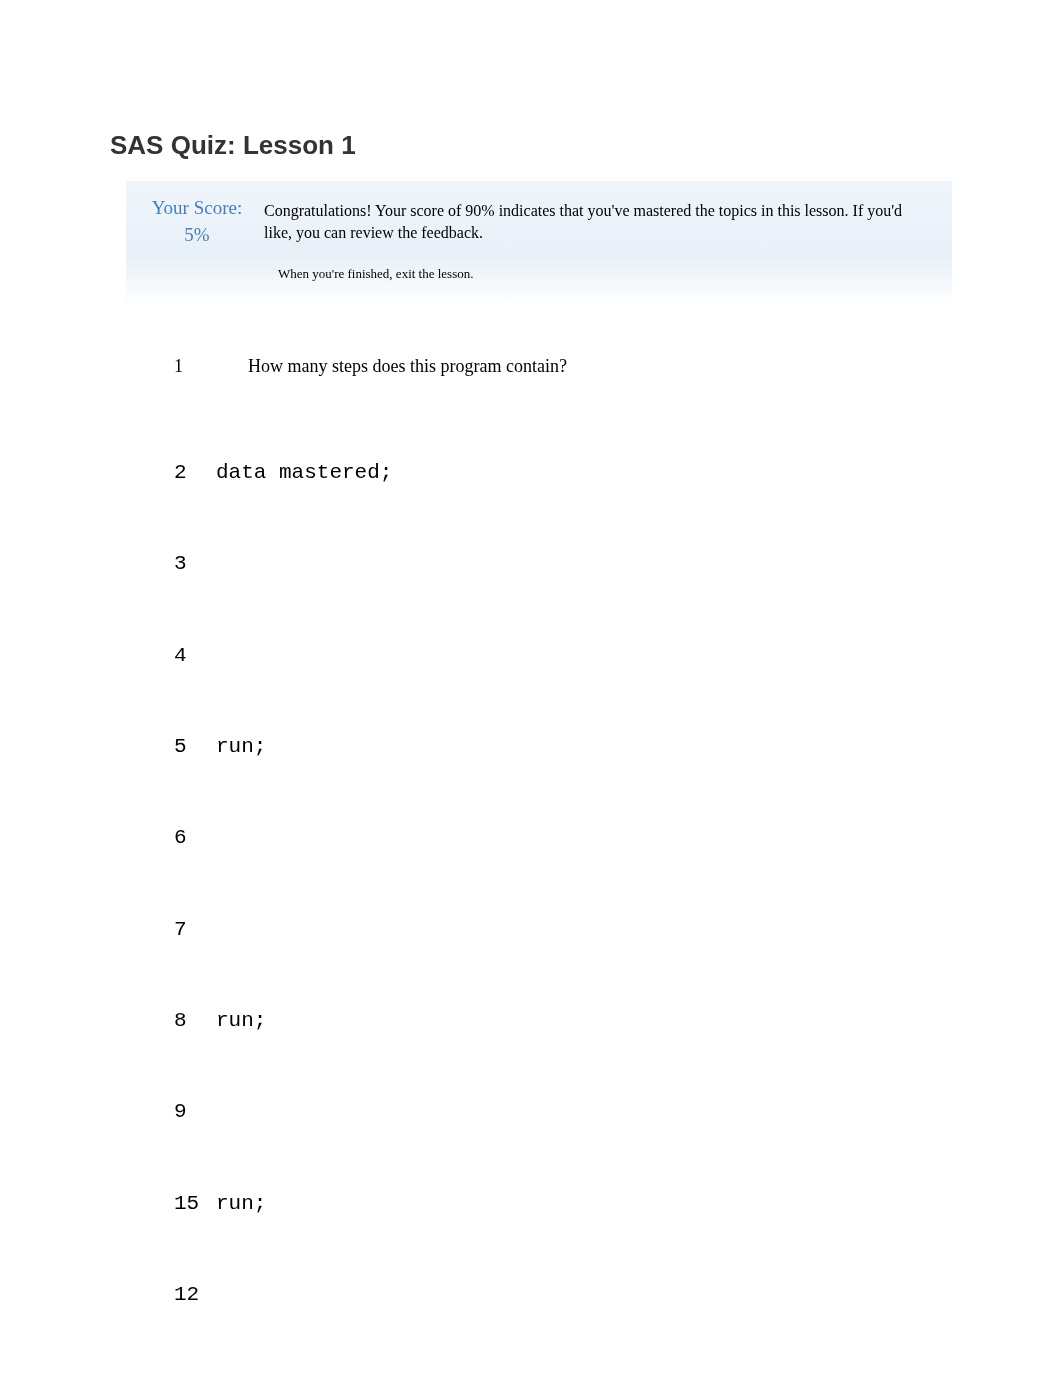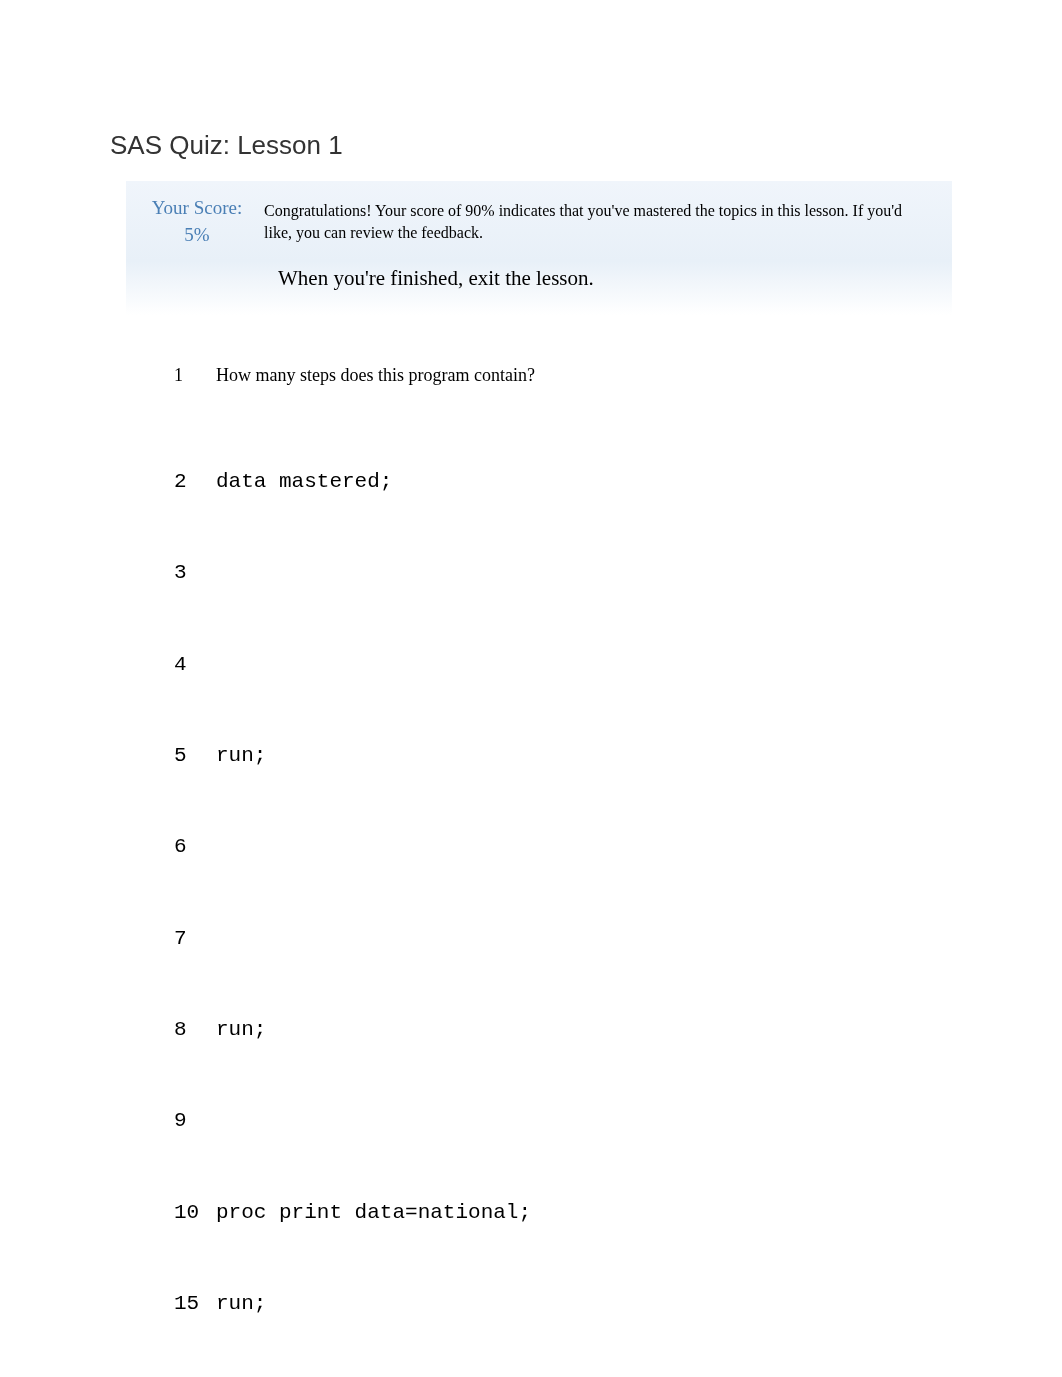--- a/index.html
+++ b/index.html
@@ -12,21 +12,21 @@
       font-family: Georgia, 'Times New Roman', serif;
       background: #fff;
       padding: 130px 110px 40px 110px;
       width: 1062px;
       color: #000;
     }
     
     h1 {
       font-family: Arial, Helvetica, sans-serif;
       font-size: 26px;
-      font-weight: normal;
+      font-weight: bold;
       color: #333;
       margin-bottom: 20px;
     }
     
     .score-box {
       background: linear-gradient(to bottom, #f0f5fb 0%, #e8f0f8 60%, #ffffff 100%);
       padding: 14px 18px 24px 18px;
       margin-left: 16px;
       margin-bottom: 50px;
     }
@@ -52,21 +52,21 @@
     .score-text-col {
       flex: 1;
       font-size: 16px;
       line-height: 1.35;
       color: #000;
     }
     
     .score-finish {
       margin-top: 18px;
       margin-left: 134px;
-      font-size: 21px;
+      font-size: 13px;
       color: #000;
       font-family: Liberation Serif, serif;
     }
     
     .question-area {
       margin-left: 64px;
     }
     
     .q-row {
       display: flex;
@@ -74,20 +74,21 @@
     }
     
     .q-num {
       min-width: 42px;
       font-size: 18px;
     }
     
     .q-text {
       flex: 1;
       font-size: 18px;
+      margin-left: 32px;
     }
     
     .code-block {
       font-family: 'Courier New', Courier, monospace;
       font-size: 21px;
       line-height: 1.45;
       white-space: pre;
       margin-left: 0;
       margin-bottom: 42px;
     }
@@ -127,21 +128,20 @@
 
   <div class="code-block">
     <div class="code-line"><span class="code-ln">2</span><span>data mastered;</span></div>
     <div class="code-line"><span class="code-ln">3</span></div>
     <div class="code-line"><span class="code-ln">4</span></div>
     <div class="code-line"><span class="code-ln">5</span><span>run;</span></div>
     <div class="code-line"><span class="code-ln">6</span><span></span></div>
     <div class="code-line"><span class="code-ln">7</span></div>
     <div class="code-line"><span class="code-ln">8</span><span>run;</span></div>
     <div class="code-line"><span class="code-ln">9</span><span></span></div>
-    <div class="code-line"><span class="code-ln">10</span><span>proc print data=national;</span></div>
     <div class="code-line"><span class="code-ln">15</span><span>run;</span></div>
     <div class="code-line"><span class="code-ln">12</span><span></span></div>
     
     
     
   </div>
 
 </div>
 
 </body></html>

